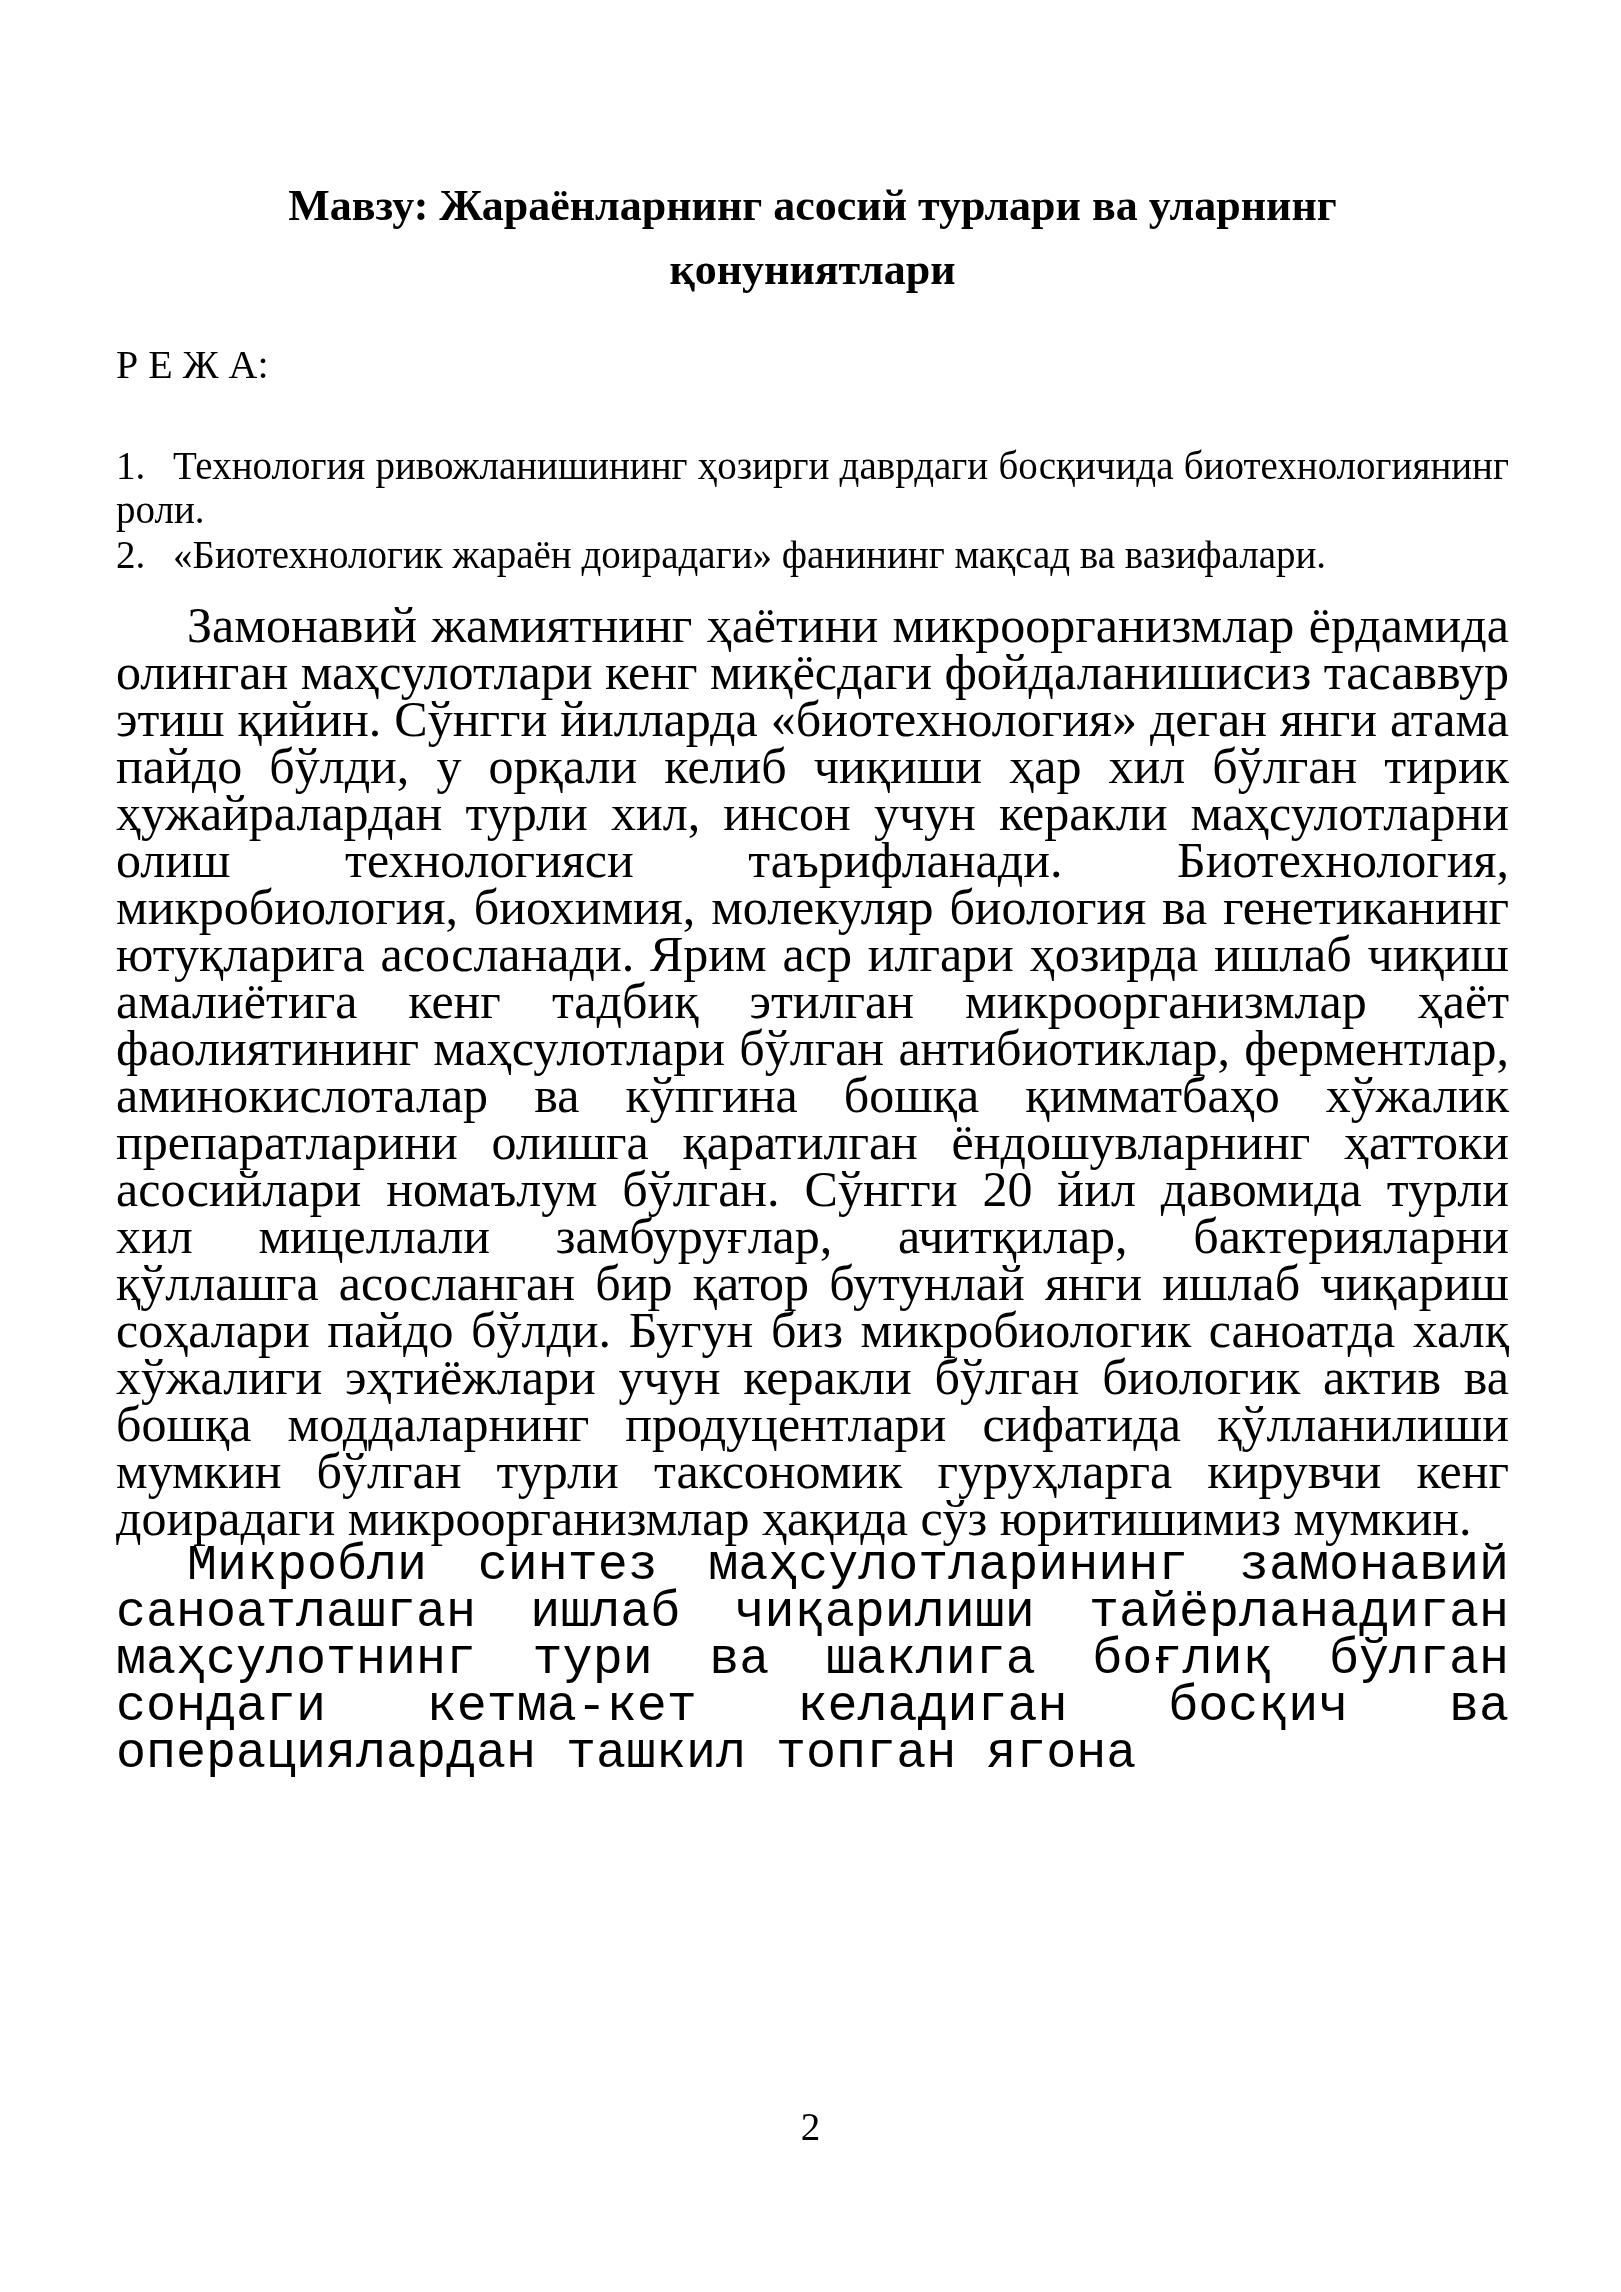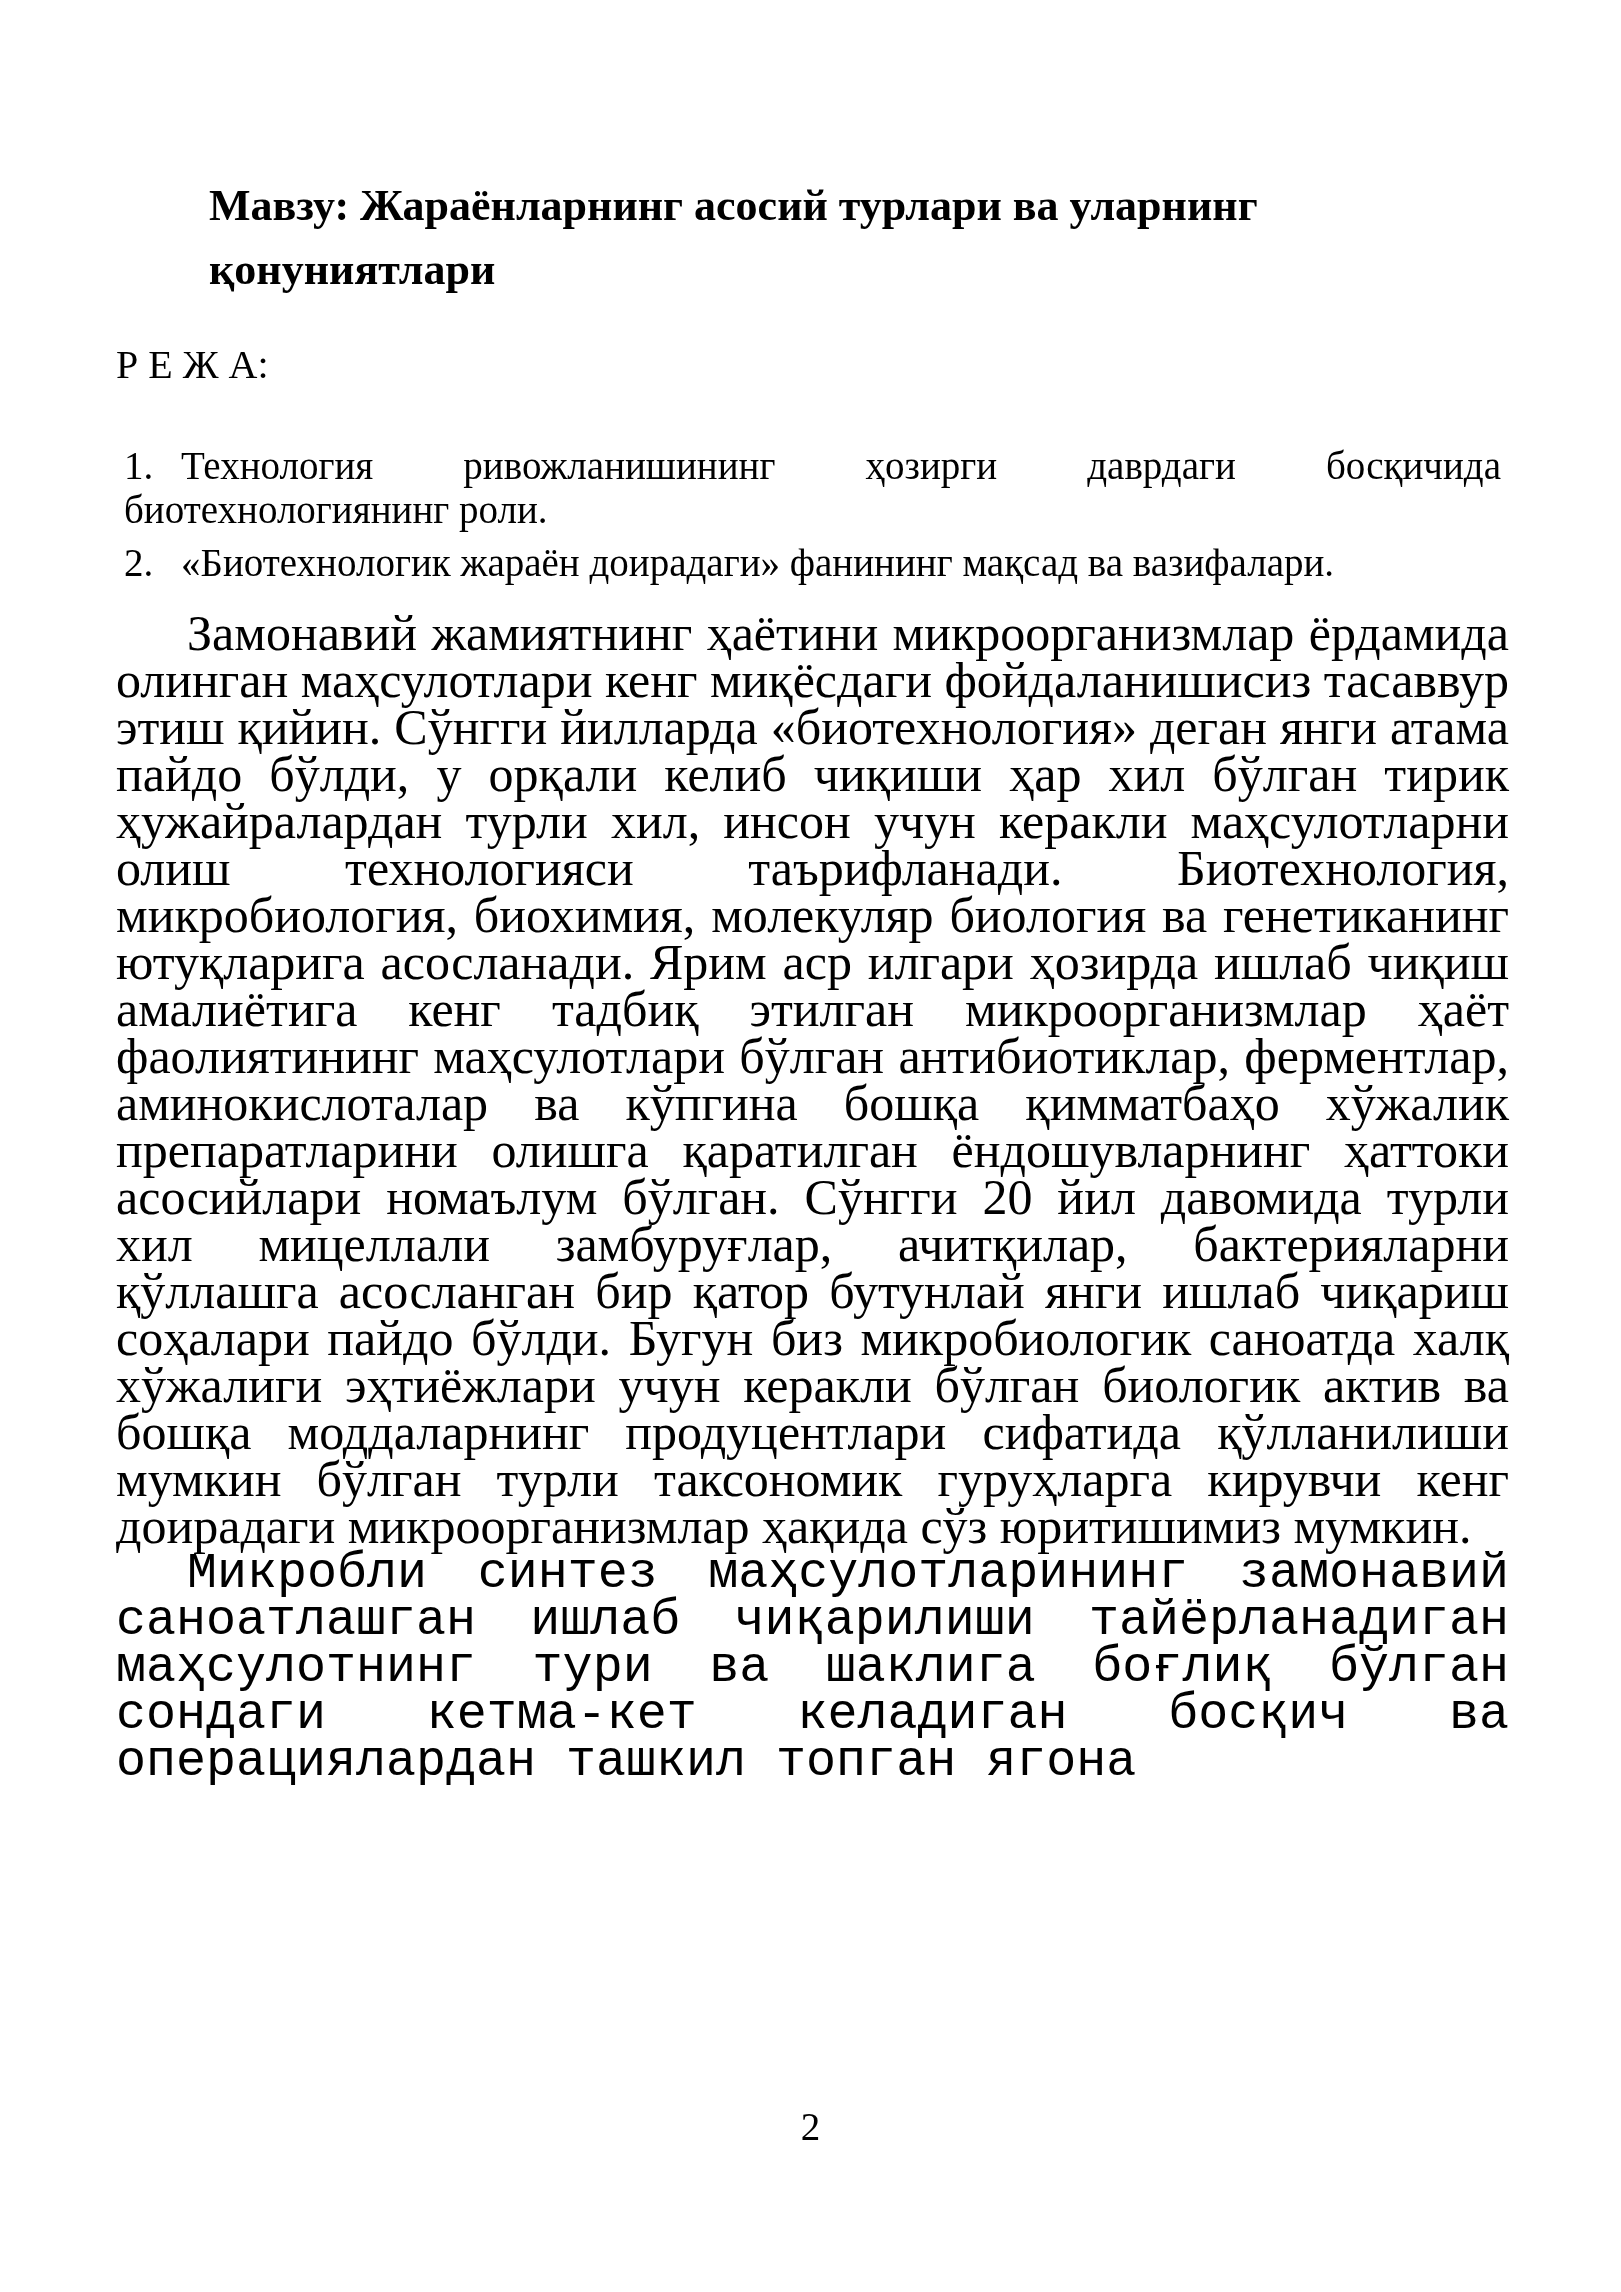--- a/index.html
+++ b/index.html
@@ -15,38 +15,38 @@
     background: #ffffff;
     color: #000000;
     font-family: "Liberation Serif", "DejaVu Serif", serif;
     box-sizing: border-box;
     padding: 174px 112px 0 116px;
     overflow: hidden;
   }
   .title {
     font-size: 44px;
     font-weight: bold;
-    text-align: left;
+    text-align: center;
     line-height: 1.45;
     margin: 0;
     padding: 0 93px;
   }
   .plan-heading {
     margin-top: 41px;
     font-size: 40px;
     font-weight: normal;
     line-height: 1.1;
   }
   .plan-list {
     margin-top: 57px;
     font-size: 39px;
     line-height: 1.14;
   }
   .plan-item {
-    margin: 8px;
+    margin: 0;
     text-align: justify;
   }
   .plan-item .num {
     display: inline-block;
     width: 57px;
   }
   .body-para {
     margin: 25.5px 0 0 0;
     font-size: 50px;
     line-height: 47px;

